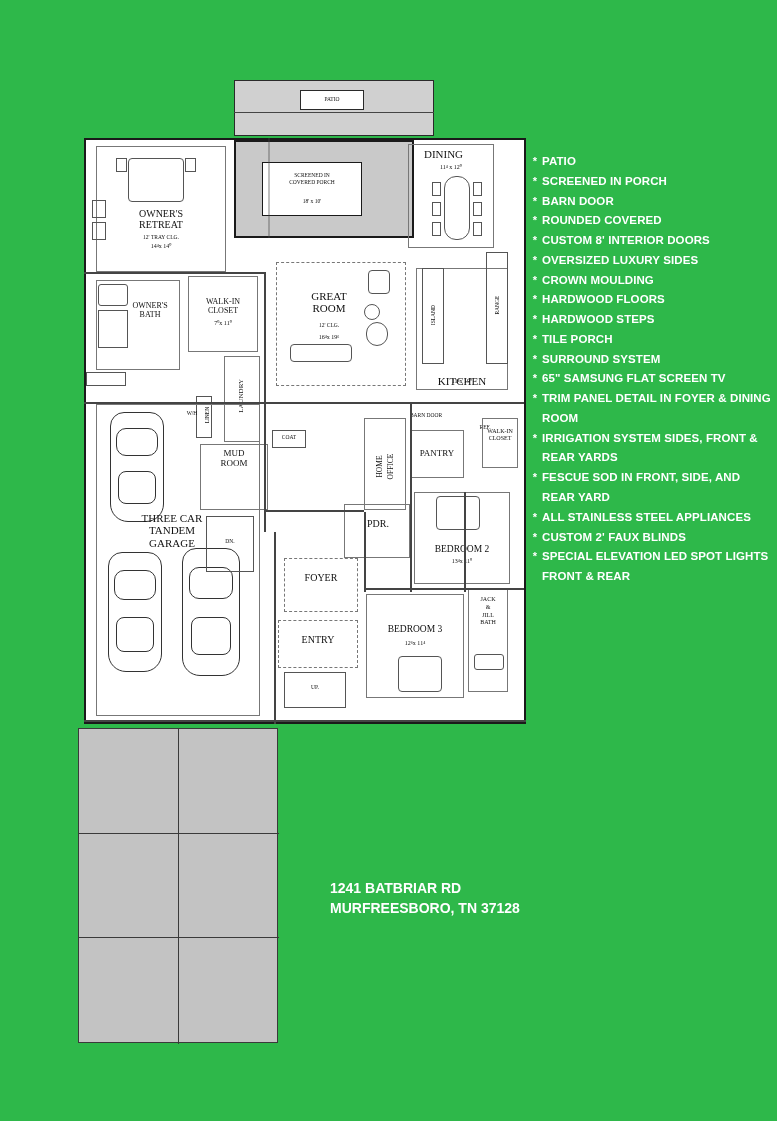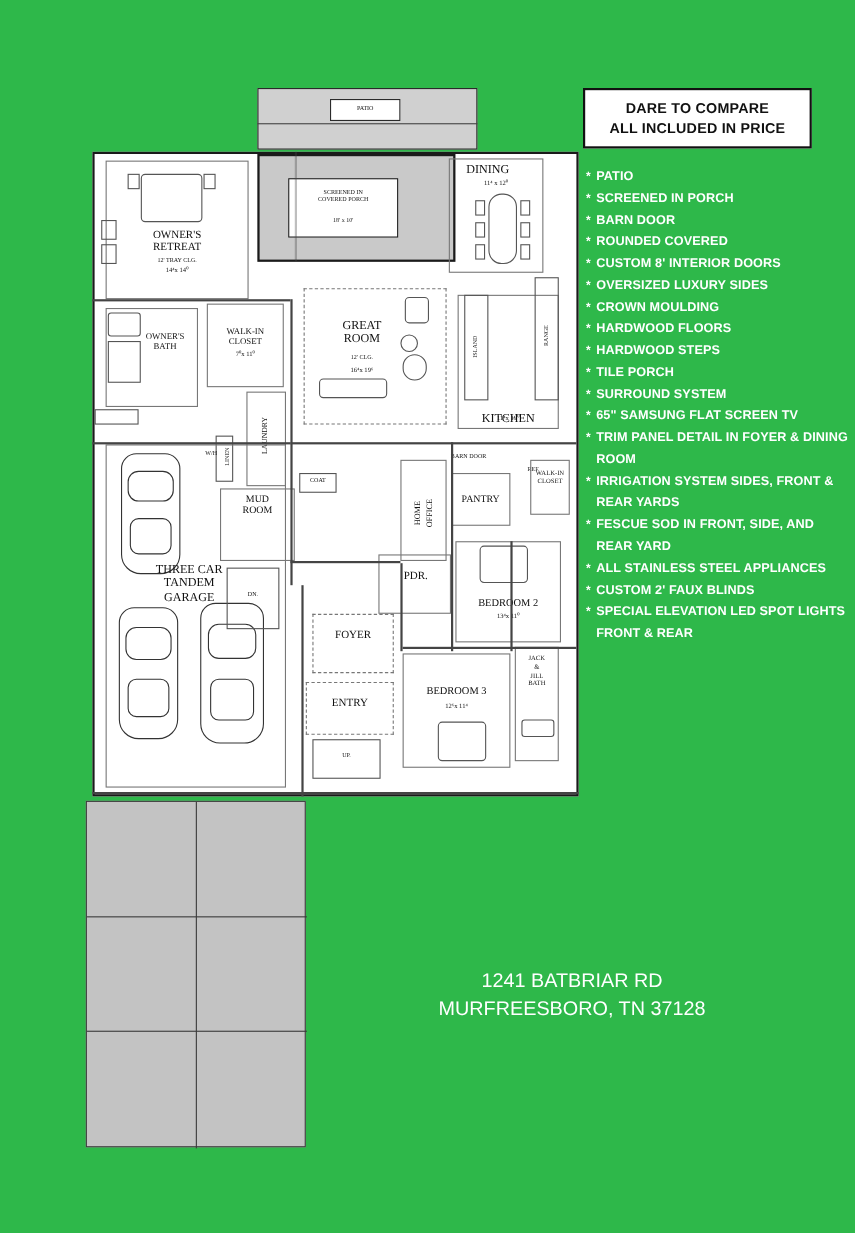--- a/index.html
+++ b/index.html
@@ -64,24 +64,24 @@
   }
   .feature .ftext {
     flex: 1 1 auto;
   }
 
   .address {
     position: absolute;
     left: 330px;
     top: 878px;
     width: 380px;
-    text-align: center;
+    text-align: left;
     color: #ffffff;
-    font-weight: normal;
-    font-size: 18px;
+    font-weight: bold;
+    font-size: 14px;
     line-height: 1.45;
   }
 
   
   .plan {
     position: absolute;
     left: 78px;
     top: 72px;
     width: 452px;
     height: 660px;
@@ -332,24 +332,20 @@
     <div class="hair" style="left:6px;top:648px;width:442px;height:2px;"></div>
     <div class="hair" style="left:190px;top:66px;width:2px;height:100px;opacity:.35;"></div>
   </div>
 
   <div class="lot">
     <div class="div" style="left:0;top:104px;width:200px;height:1px;"></div>
     <div class="div" style="left:0;top:208px;width:200px;height:1px;"></div>
     <div class="div" style="left:99px;top:0;width:1px;height:315px;"></div>
   </div>
 
-  <div class="compare-box">
-    <div class="line">DARE TO COMPARE</div>
-    <div class="line">ALL INCLUDED IN PRICE</div>
-  </div>
 
   <div class="features">
     <div class="feature">
         <span class="star">*</span>
         <span class="ftext">PATIO</span>
       </div>
     <div class="feature">
         <span class="star">*</span>
         <span class="ftext">SCREENED IN PORCH</span>
       </div>

